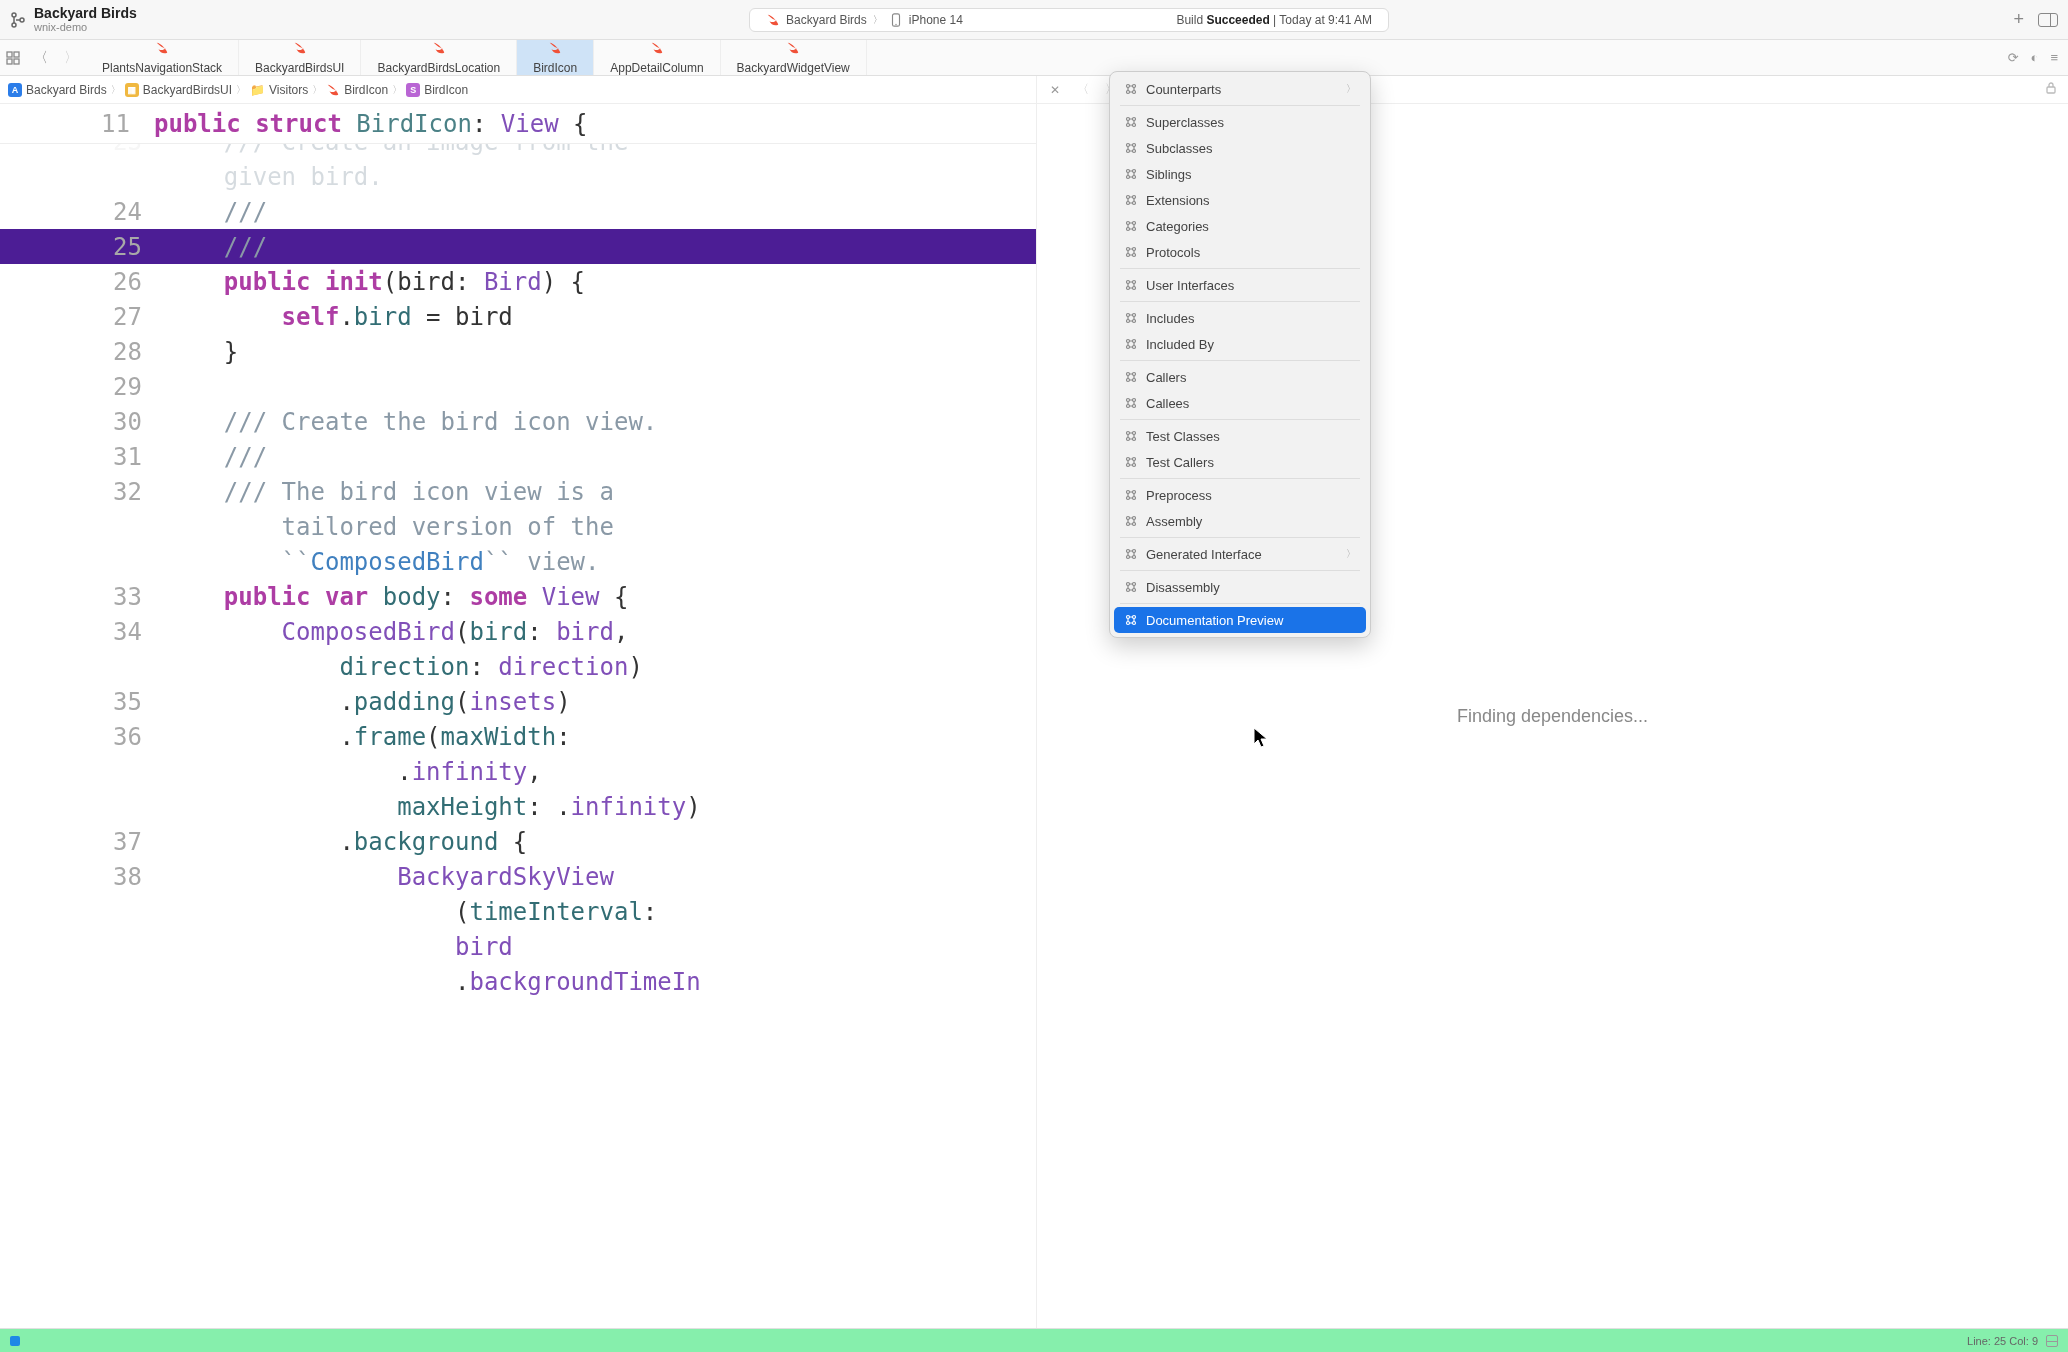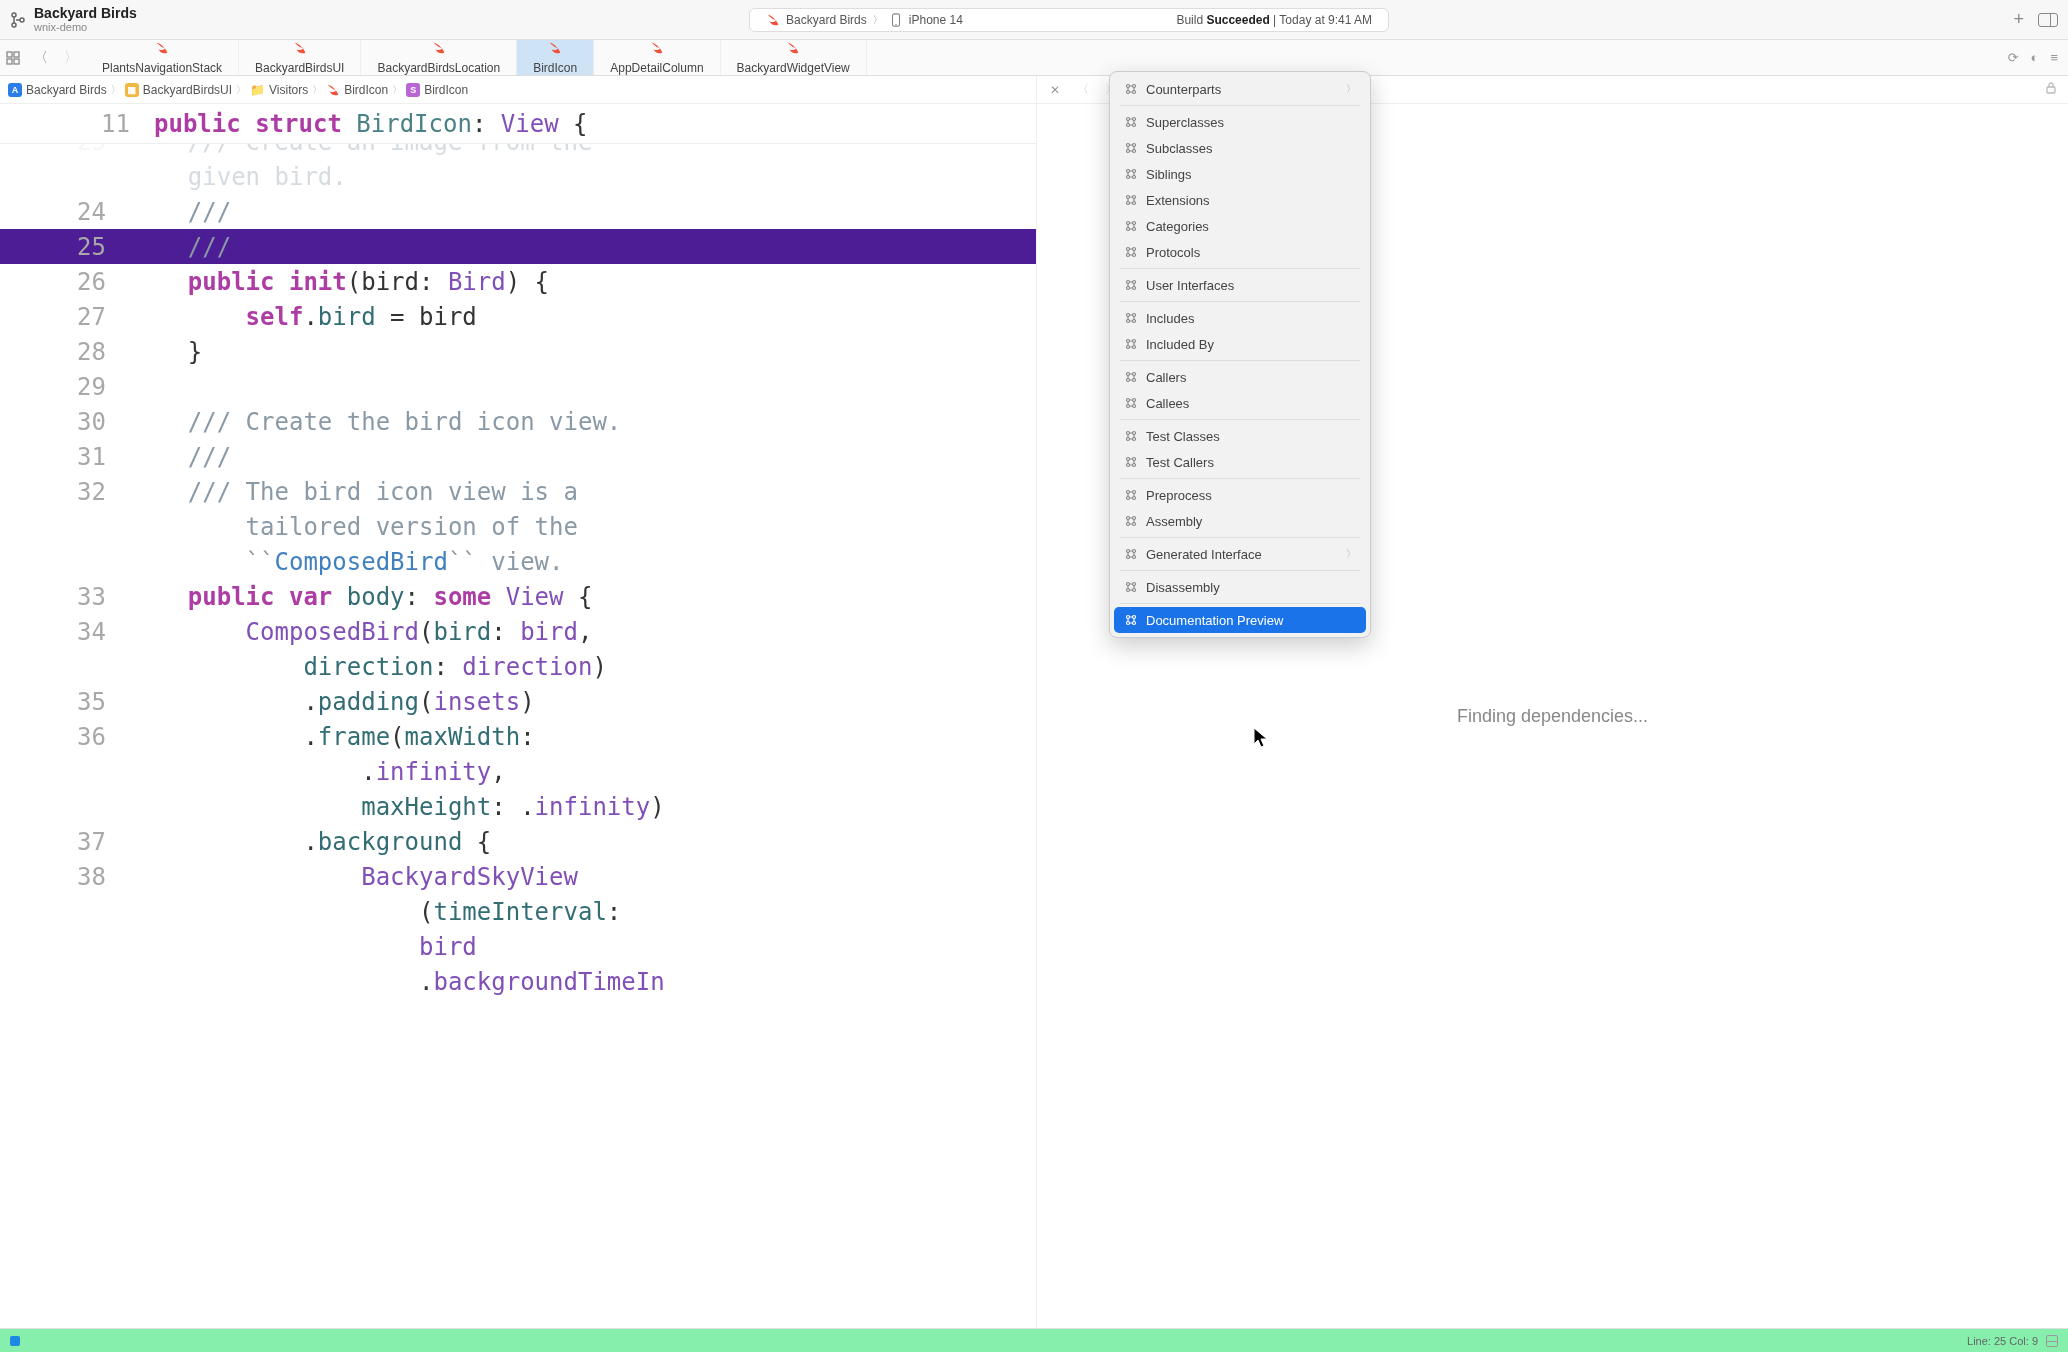--- a/index.html
+++ b/index.html
@@ -44,21 +44,21 @@
 
 
 .main { display: flex; height: calc(100% - 40px - 36px - 28px - 24px); }
 
 
 .editor { width: 1037px; border-right: 1px solid #eee; position: relative; font-family: "SF Mono", Menlo, Monaco, monospace; }
 .sticky { position: absolute; top: 0; left: 0; right: 0; height: 40px; background: #fff; border-bottom: 1px solid #eee; z-index: 2; display: flex; align-items: center; }
 .sticky .gut { width: 154px; text-align: right; padding-right: 24px; color: #a8a8a8; font-size: 24px; font-weight: 500; }
 .sticky .code { font-size: 24px; }
 .code-scroll { position: absolute; top: 40px; left: 0; right: 0; bottom: 0; overflow: hidden; }
-.line { display: flex; min-height: 35px; align-items: center; }
+.line { display: flex; min-height: 35px; align-items: center; padding-left: 36px; }
 .line.hl { background: #4c1d95; }
 .line .gut { width: 130px; text-align: right; padding-right: 24px; color: #a8a8a8; font-size: 24px; font-weight: 500; flex-shrink: 0; }
 .line .code { font-size: 24px; white-space: pre; }
 .tok-kw { color: #ad3da4; font-weight: 600; }
 .tok-usertype { color: #4b8186; }
 .tok-comment { color: #8a99a6; }
 .tok-doclink { color: #4080bf; }
 .tok-prop { color: #326d74; }
 .tok-purple { color: #804fb8; }
 .tok-self { color: #ad3da4; font-weight: 600; }

